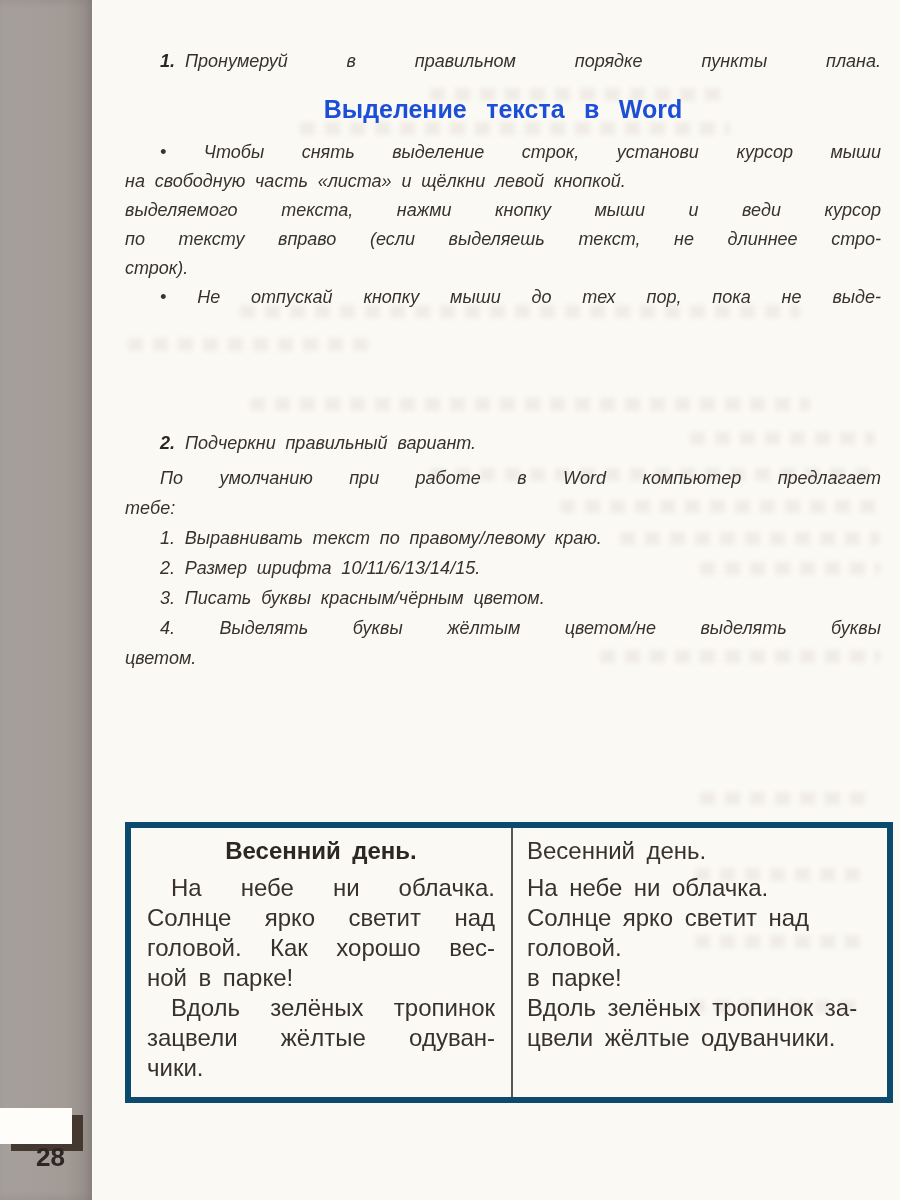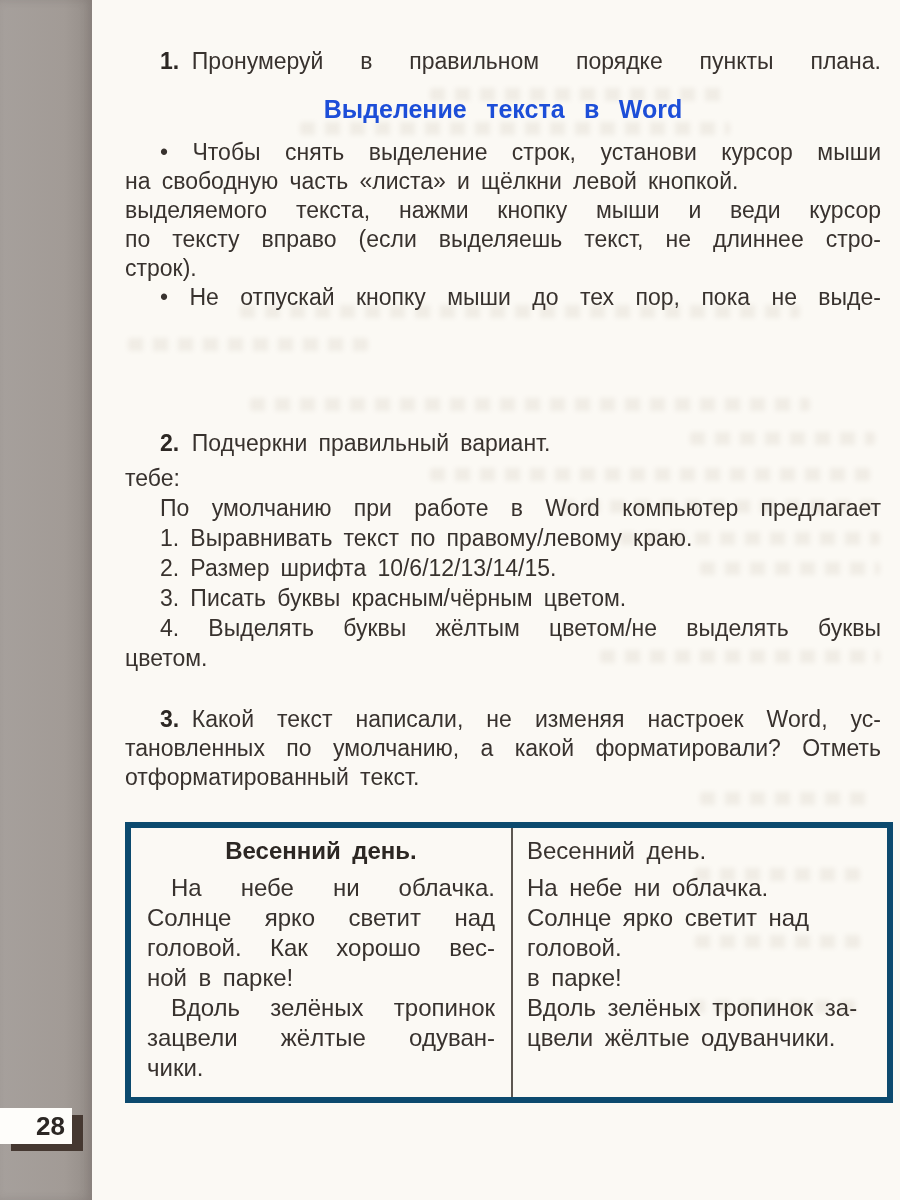--- a/index.html
+++ b/index.html
@@ -17,37 +17,37 @@
   }
   .abs{position:absolute; left:125px; width:756px;}
   .ln29{line-height:29px; min-height:29px;}
   .ln30{line-height:30px; min-height:30px;}
   .j{text-align:justify; text-align-last:justify;}
   .ind{text-indent:35px;}
   .ind24{text-indent:24px;}
   .b{font-weight:bold; color:#2c2723;}
   .num{margin-right:.55em;}
   .heading{text-align:center; font-weight:bold; color:#1d4ed8; font-size:25px; word-spacing:.5em;}
-  .body-txt{font-size:23px;}
+  .body-txt{font-size:18px;font-style:italic;}
   .tableBox{
     position:absolute; left:125px; top:822px; width:756px; height:269px;
     border:6px solid #0c4a6e; background:transparent;
   }
   .tdiv{position:absolute; left:380px; top:0; bottom:0; width:2px; background:#5d5751;}
   .cellL{position:absolute; left:16px; top:8px; width:348px; font-size:24px;}
   .cellR{position:absolute; left:396px; top:8px; width:350px; font-size:24px;}
   .cell-title-c{text-align:center; font-weight:bold; color:#2c2723; line-height:30px; margin-bottom:7px;}
   .cell-title-l{text-align:left; line-height:30px; margin-bottom:7px;}
   .badge{
     position:absolute; left:0; top:1108px; width:72px; height:36px;
     background:#fefdfa; box-shadow:11px 7px 0 0 #453831;
   }
   .badge .pn{
     display:block; text-align:right; padding-right:7px; line-height:36px;
-    font-size:26px; font-weight:bold; color:#2c2724; word-spacing:0;
+    font-size:26px; font-weight:bold; color:#2c2724; word-spacing:0;margin-top:31px;
   }
   .ghost{
     position:absolute; height:13px; border-radius:3px;
     background:repeating-linear-gradient(90deg, rgba(150,130,105,.8) 0 15px, rgba(150,130,105,0) 15px 25px);
     filter:blur(2.5px); opacity:.13; pointer-events:none;
   }
 </style>
 </head>
 <body>
 
@@ -86,37 +86,32 @@
     <div class="ln29 j">по тексту вправо (если выделяешь текст, не длиннее стро-</div>
     <div class="ln29">строк).</div>
     <div class="ln29 j ind">• Не отпускай кнопку мыши до тех пор, пока не выде-</div>
   </div>
 
   <div class="abs body-txt" style="top:428px;">
     <div class="ln30 ind"><span class="b num">2.</span><span>Подчеркни правильный вариант.</span></div>
   </div>
 
   <div class="abs body-txt" style="top:463px;">
+    <div class="ln30 j ind">По умолчанию при работе в Word компьютер предлагает</div>
     <div class="ln30">тебе:</div>
-    <div class="ln30 j ind">По умолчанию при работе в Word компьютер предлагает</div>
   </div>
 
   <div class="abs body-txt" style="top:523px;">
     <div class="ln30 ind">1. Выравнивать текст по правому/левому краю.</div>
-    <div class="ln30 ind">2. Размер шрифта 10/6/12/13/14/15.</div>
+    <div class="ln30 ind">2. Размер шрифта 10/11/6/13/14/15.</div>
     <div class="ln30 ind">3. Писать буквы красным/чёрным цветом.</div>
     <div class="ln30 j ind">4. Выделять буквы жёлтым цветом/не выделять буквы</div>
     <div class="ln30">цветом.</div>
   </div>
 
-  <div class="abs body-txt" style="top:705px;">
-    <div class="ln29 j ind"><span class="b num">3.</span><span>Какой текст написали, не изменяя настроек Word, ус-</span></div>
-    <div class="ln29 j">тановленных по умолчанию, а какой форматировали? Отметь</div>
-    <div class="ln29">отформатированный текст.</div>
-  </div>
 
   <div class="tableBox">
     <div class="tdiv"></div>
 
     <div class="cellL">
       <div class="cell-title-c">Весенний день.</div>
       <div class="ln30 j ind24">На небе ни облачка.</div>
       <div class="ln30 j">Солнце ярко светит над</div>
       <div class="ln30 j">головой. Как хорошо вес-</div>
       <div class="ln30">ной в парке!</div>

